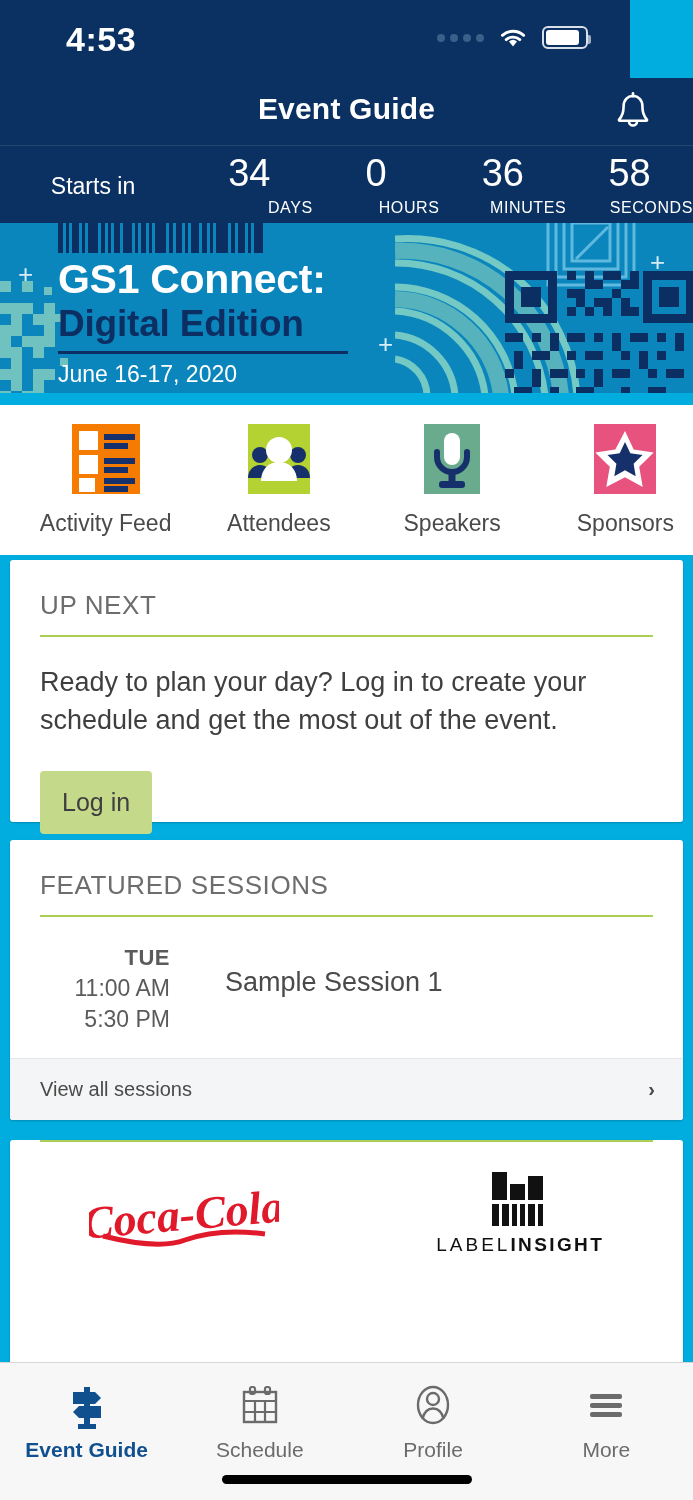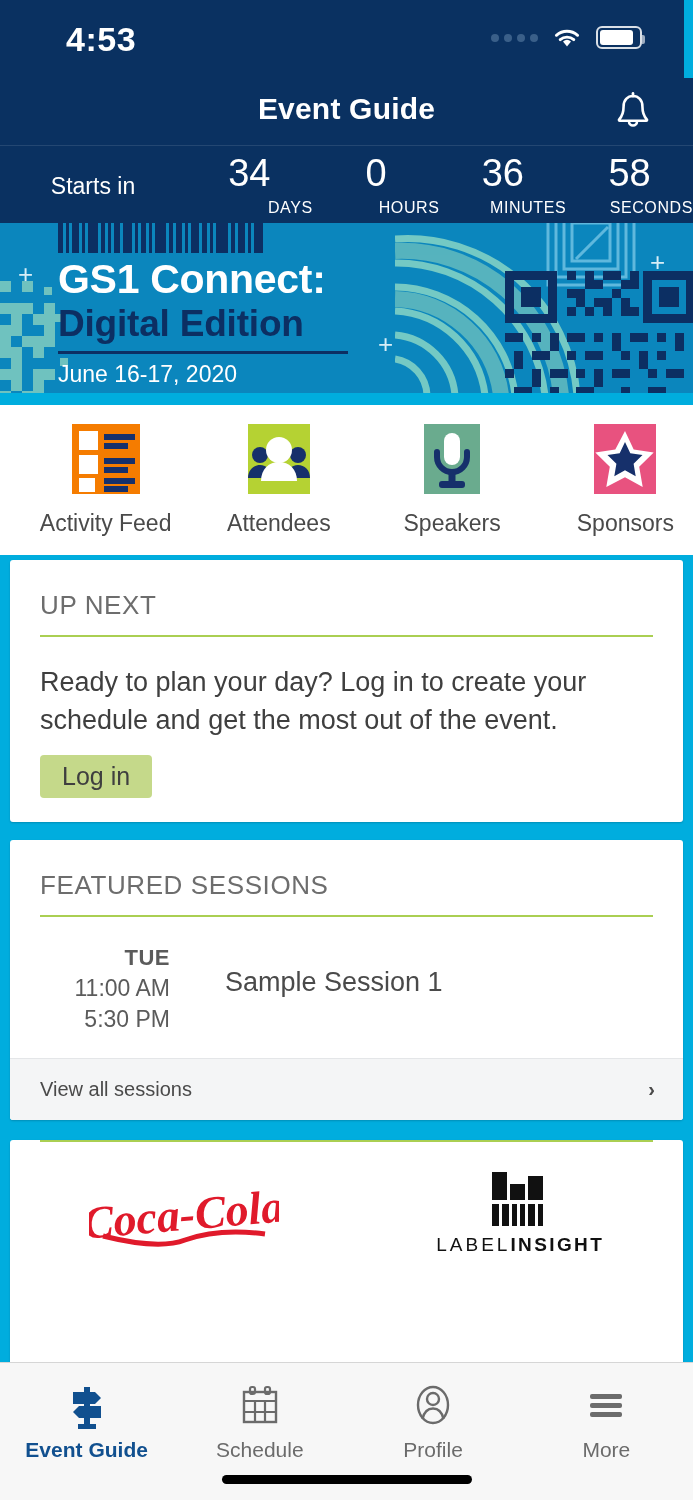--- a/index.html
+++ b/index.html
@@ -6,21 +6,21 @@
   * { margin:0; padding:0; box-sizing:border-box; }
   html, body {
     width:693px; height:1500px;
     font-family:"Liberation Sans", sans-serif;
     background:#00adde; overflow:hidden;
   }
   #app { position:relative; width:693px; height:1500px; background:#00adde; }
 
   
   .statusbar{
-    position:absolute; top:0; left:0; width:684px; height:78px;
+    position:absolute; top:0; left:0; width:630px; height:78px;
     background:#0a3161; color:#fff;
   }
   .status-time{
     position:absolute; left:66px; top:20px;
     font-size:34px; font-weight:700; letter-spacing:0.5px;
   }
   .status-right{
     position:absolute; right:42px; top:26px;
     display:flex; align-items:center; gap:14px;
   }
@@ -108,23 +108,23 @@
   .card{
     position:absolute; left:10px; width:673px; background:#fff;
     border-radius:3px; box-shadow:0 1px 2px rgba(0,0,0,.18);
   }
   .card-hd{ font-size:26px; color:#6d6d6d; letter-spacing:.6px; padding:30px 30px 14px;border-radius:28px; }
   .card-rule{ height:2px; background:#aacf52; margin:0 30px; }
 
   #card-upnext{ top:560px; height:262px; }
   .un-text{ font-size:27px; line-height:38px; color:#3f3f3f; padding:26px 30px 0; }
   .un-btn{
-    margin:16px 0 0 30px; display:inline-block;
+    margin:32px 0 0 30px; display:inline-block;
     background:#c5d98a; color:#3f3f3f; font-size:25px;
-    padding:7px 22px; border:none; border-radius:4px; cursor:pointer;
+    padding:17px 22px; border:none; border-radius:4px; cursor:pointer;
   }
 
   #card-sessions{ top:840px; height:280px; overflow:hidden; }
   .sess-row{ display:flex; padding:28px 30px 30px;gap:23px; }
   .sess-when{ width:130px; text-align:right; color:#5b5b5b; }
   .sess-day{ font-size:22px; font-weight:700; letter-spacing:.5px; }
   .sess-t{ font-size:23px; margin-top:4px; }
   .sess-name{ flex:1; font-size:27px; color:#4a4a4a; padding-left:32px; padding-top:22px; }
   .sess-all{
     position:absolute; left:0; bottom:0; width:673px; height:62px;

